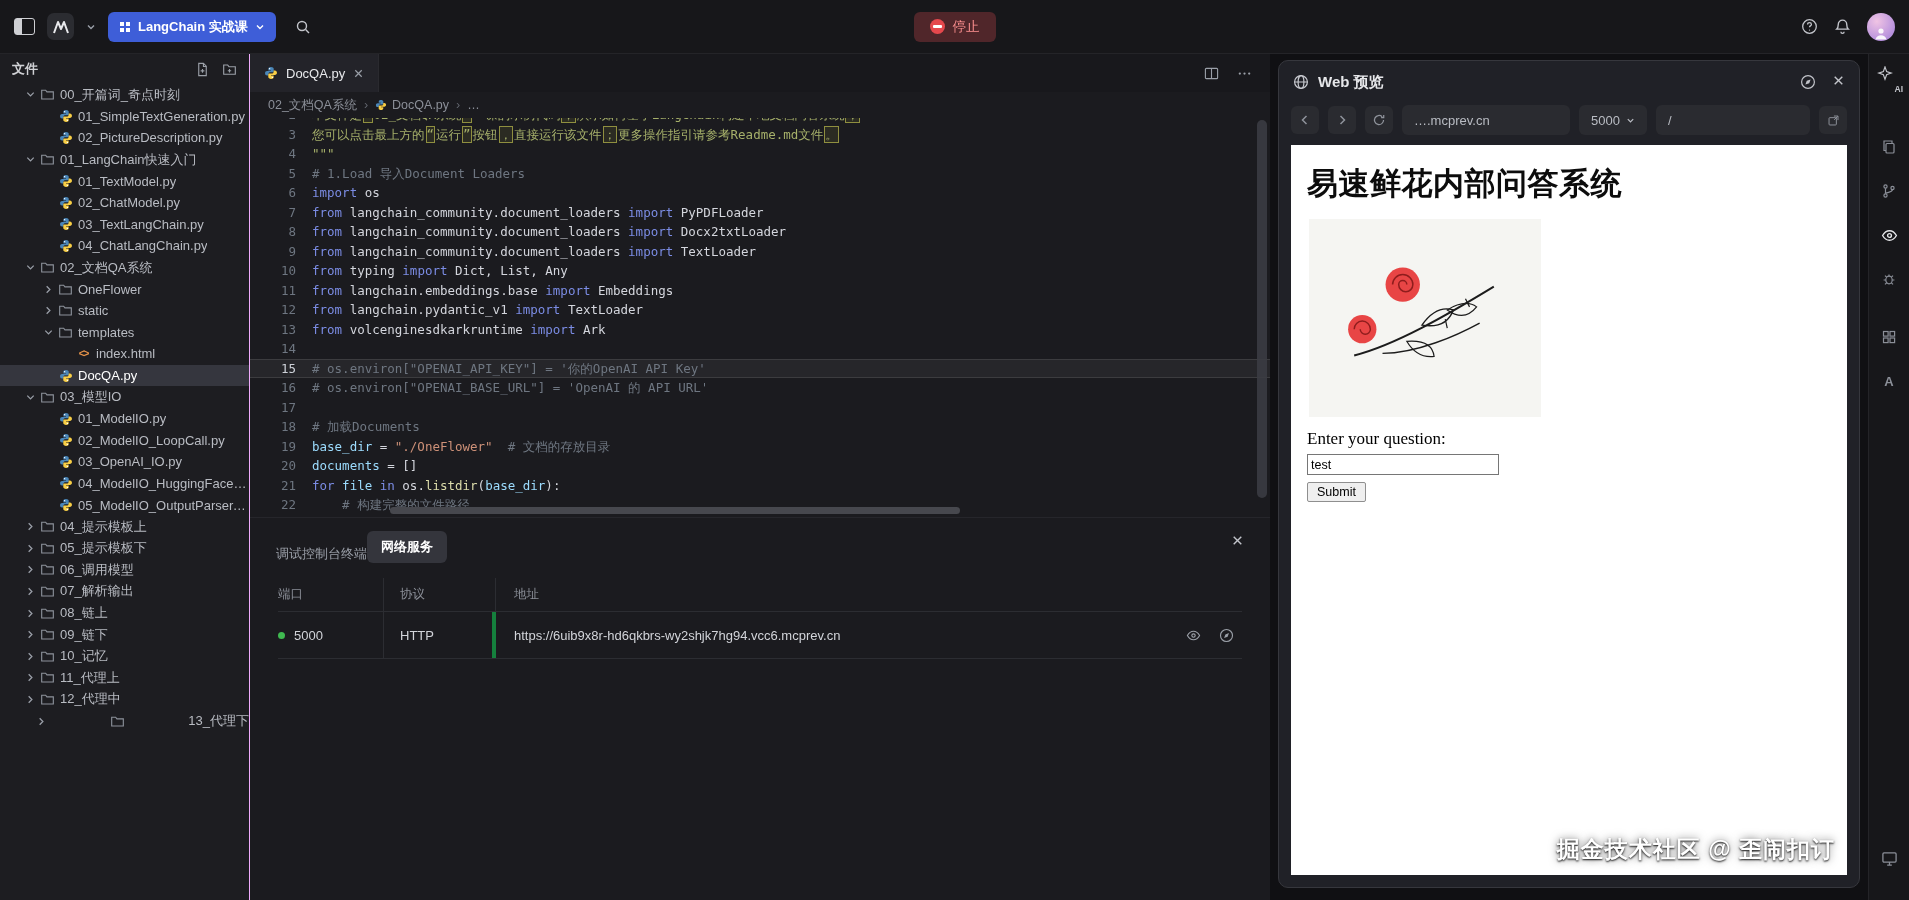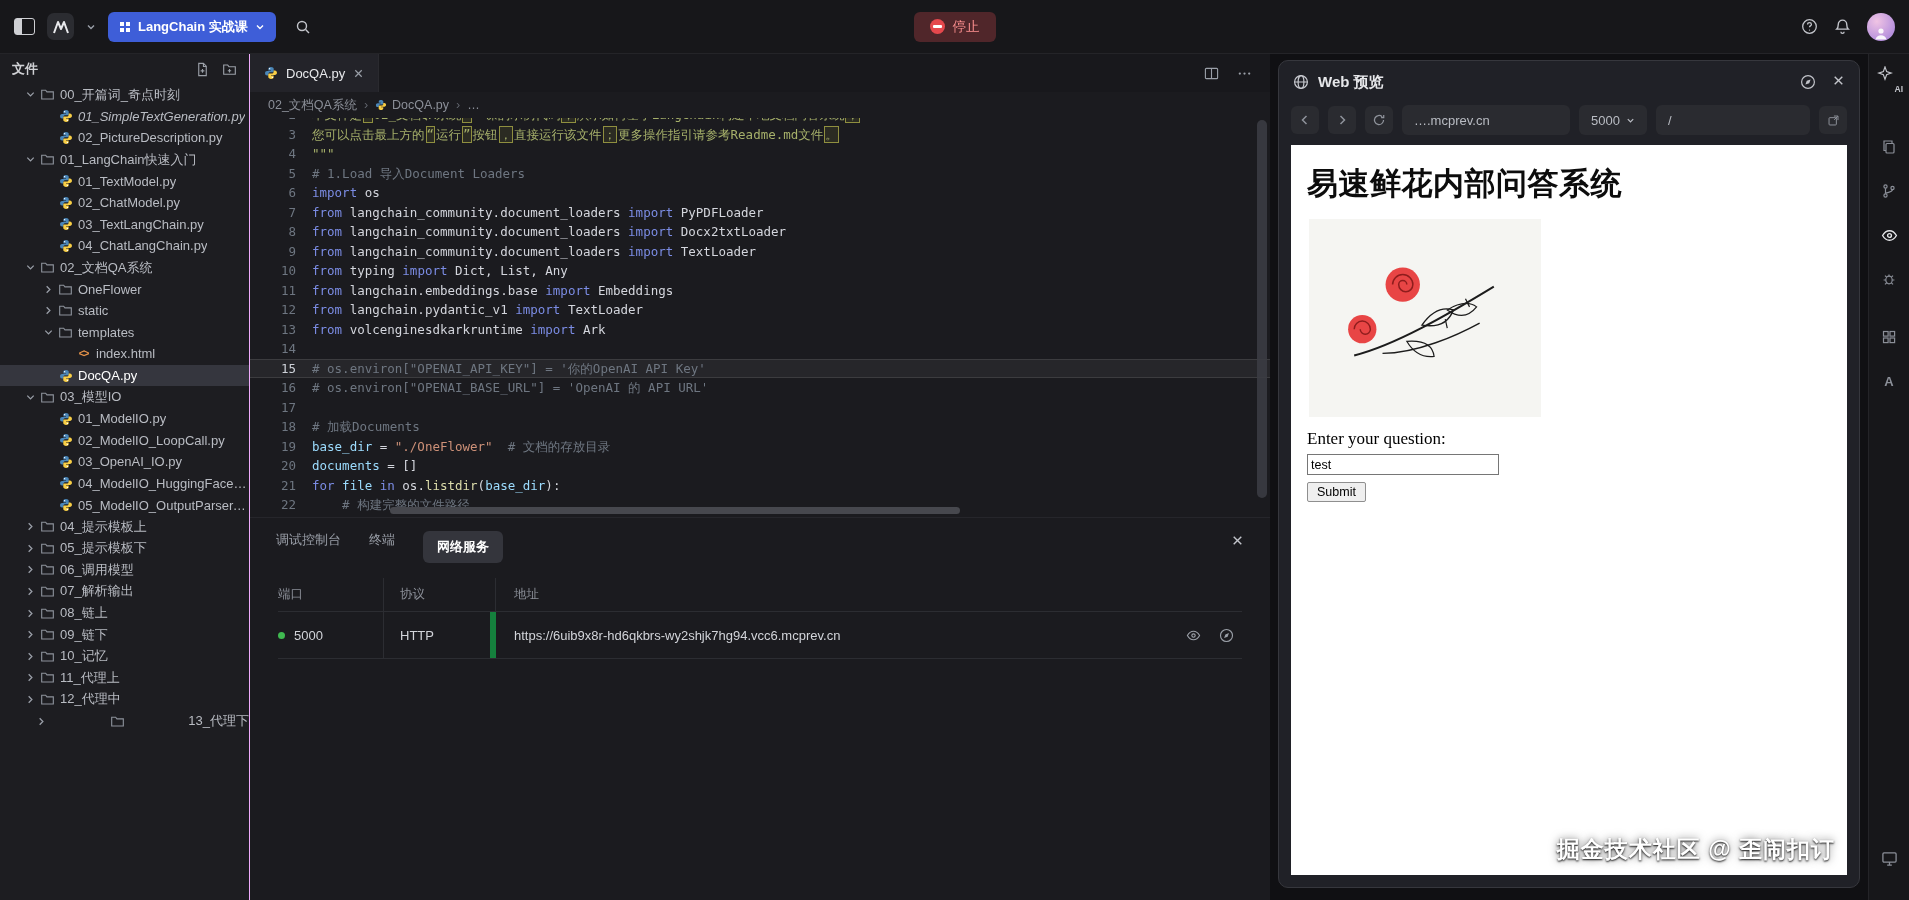--- a/index.html
+++ b/index.html
@@ -66,29 +66,29 @@
   .t-fn{color:#dcdcaa}
   .t-str{color:#ce9178}
   .t-cmt{color:#6e7681}
   .t-doc{color:#a6b06a}
   .t-uni{color:#a6b06a;border:1px solid #8f8f3f;background:rgba(140,140,60,.14);margin:0 1px}
   .vsb{position:absolute;top:2px;right:3px;width:10px;height:378px;background:#3b3c42;border-radius:5px;opacity:.9;cursor:grab}
   .hsb{position:absolute;bottom:3px;left:140px;width:570px;height:7px;background:#47484e;border-radius:4px;cursor:grab}
 
   
   .panel{height:382px;flex:none;display:flex;flex-direction:column;background:#1b1b1f}
-  .panel-tabs{display:flex;align-items:flex-start;gap:28px;padding:13px 24px 9px 26px;position:relative}
+  .panel-tabs{display:flex;align-items:flex-end;padding:13px 24px 9px 26px;position:relative}
   .ptab{color:#9a9fa8;cursor:pointer}
   .ptab.active{background:#34353c;color:#fff;padding:7px 14px;border-radius:6px;font-weight:600}
   .panel-close{position:absolute;right:26px;top:16px;color:#c3c5cb;cursor:pointer;display:flex}
   .net-table{margin:6px 28px 0}
   .nt-head{display:flex;align-items:center;height:34px;border-bottom:1px solid #2c2d32;color:#8b8f98;font-size:12.5px}
   .nt-row{display:flex;align-items:center;height:47px;border-bottom:1px solid #2c2d32;color:#d2d4d9}
   .c-port{width:106px;flex:none;display:flex;align-items:center;gap:9px;height:100%;border-right:1px solid #2c2d32}
-  .c-proto{width:112px;flex:none;padding-left:16px;height:100%;display:flex;align-items:center;border-right:6px solid #15803d}
+  .c-proto{width:112px;flex:none;padding-left:16px;height:100%;display:flex;align-items:center;border-right:4px solid #15803d}
   .c-addr{flex:1;padding-left:18px}
   .nt-head .c-port,.nt-head .c-proto{border-right:1px solid #2c2d32}
   .dot{width:7px;height:7px;border-radius:50%;background:#3fb950}
   .row-actions{display:flex;gap:18px;padding-right:8px;color:#9ba0a8}
   .row-actions span{cursor:pointer;display:flex}
 
   
   .pv-header{height:42px;flex:none;display:flex;align-items:center;gap:9px;padding:0 14px;color:#c9cbd1}
   .pv-title{font-weight:700;color:#e6e7ea;font-size:15px}
   .pv-head-actions{margin-left:auto;display:flex;gap:16px;color:#c3c5cb}
@@ -212,21 +212,21 @@
                 <path d="M2.5 4l3.5 3.5L9.5 4"></path>
               </svg>
             </span>
             <span class="ticon">
               <svg width="15" height="15" viewBox="0 0 16 16" fill="none" stroke="#8d929b" stroke-width="1.2">
                 <path d="M1.8 3.4h4.2l1.4 1.8h6.8v7.6H1.8z"></path>
               </svg>
             </span>
             <span class="tlabel">00_开篇词_奇点时刻</span>
           </div>
-          <div class="tree-row" style="padding-left: 40px; font-style: italic;">
+          <div class="tree-row" style="padding-left: 40px;">
             <span class="chev"></span>
             <span class="ticon">
               <svg width="14" height="14" viewBox="0 0 16 16">
                 <path d="M7.9 1.2c-1.9 0-2.9.8-2.9 2v1.9h3v.6H3.6c-1.4 0-2.4 1-2.4 2.5s1 2.6 2.4 2.6H5V9.3c0-1.4 1.1-2.1 2.5-2.1H10c1 0 1.1-.7 1.1-1.3V3.2c0-1.2-1.3-2-3.2-2z" fill="#4a86b8"></path>
                 <path d="M8.1 14.8c1.9 0 2.9-.8 2.9-2v-1.9H8v-.6h4.4c1.4 0 2.4-1 2.4-2.5s-1-2.6-2.4-2.6H11v1.4c0 1.4-1.1 2.1-2.5 2.1H6c-1 0-1.1.7-1.1 1.3v2.7c0 1.2 1.3 2.1 3.2 2.1z" fill="#f7ce46"></path>
                 <circle cx="6.4" cy="3" r=".8" fill="#fff"></circle>
                 <circle cx="9.6" cy="13" r=".8" fill="#fff"></circle>
               </svg>
             </span>
             <span class="tlabel">01_SimpleTextGeneration.py</span>

